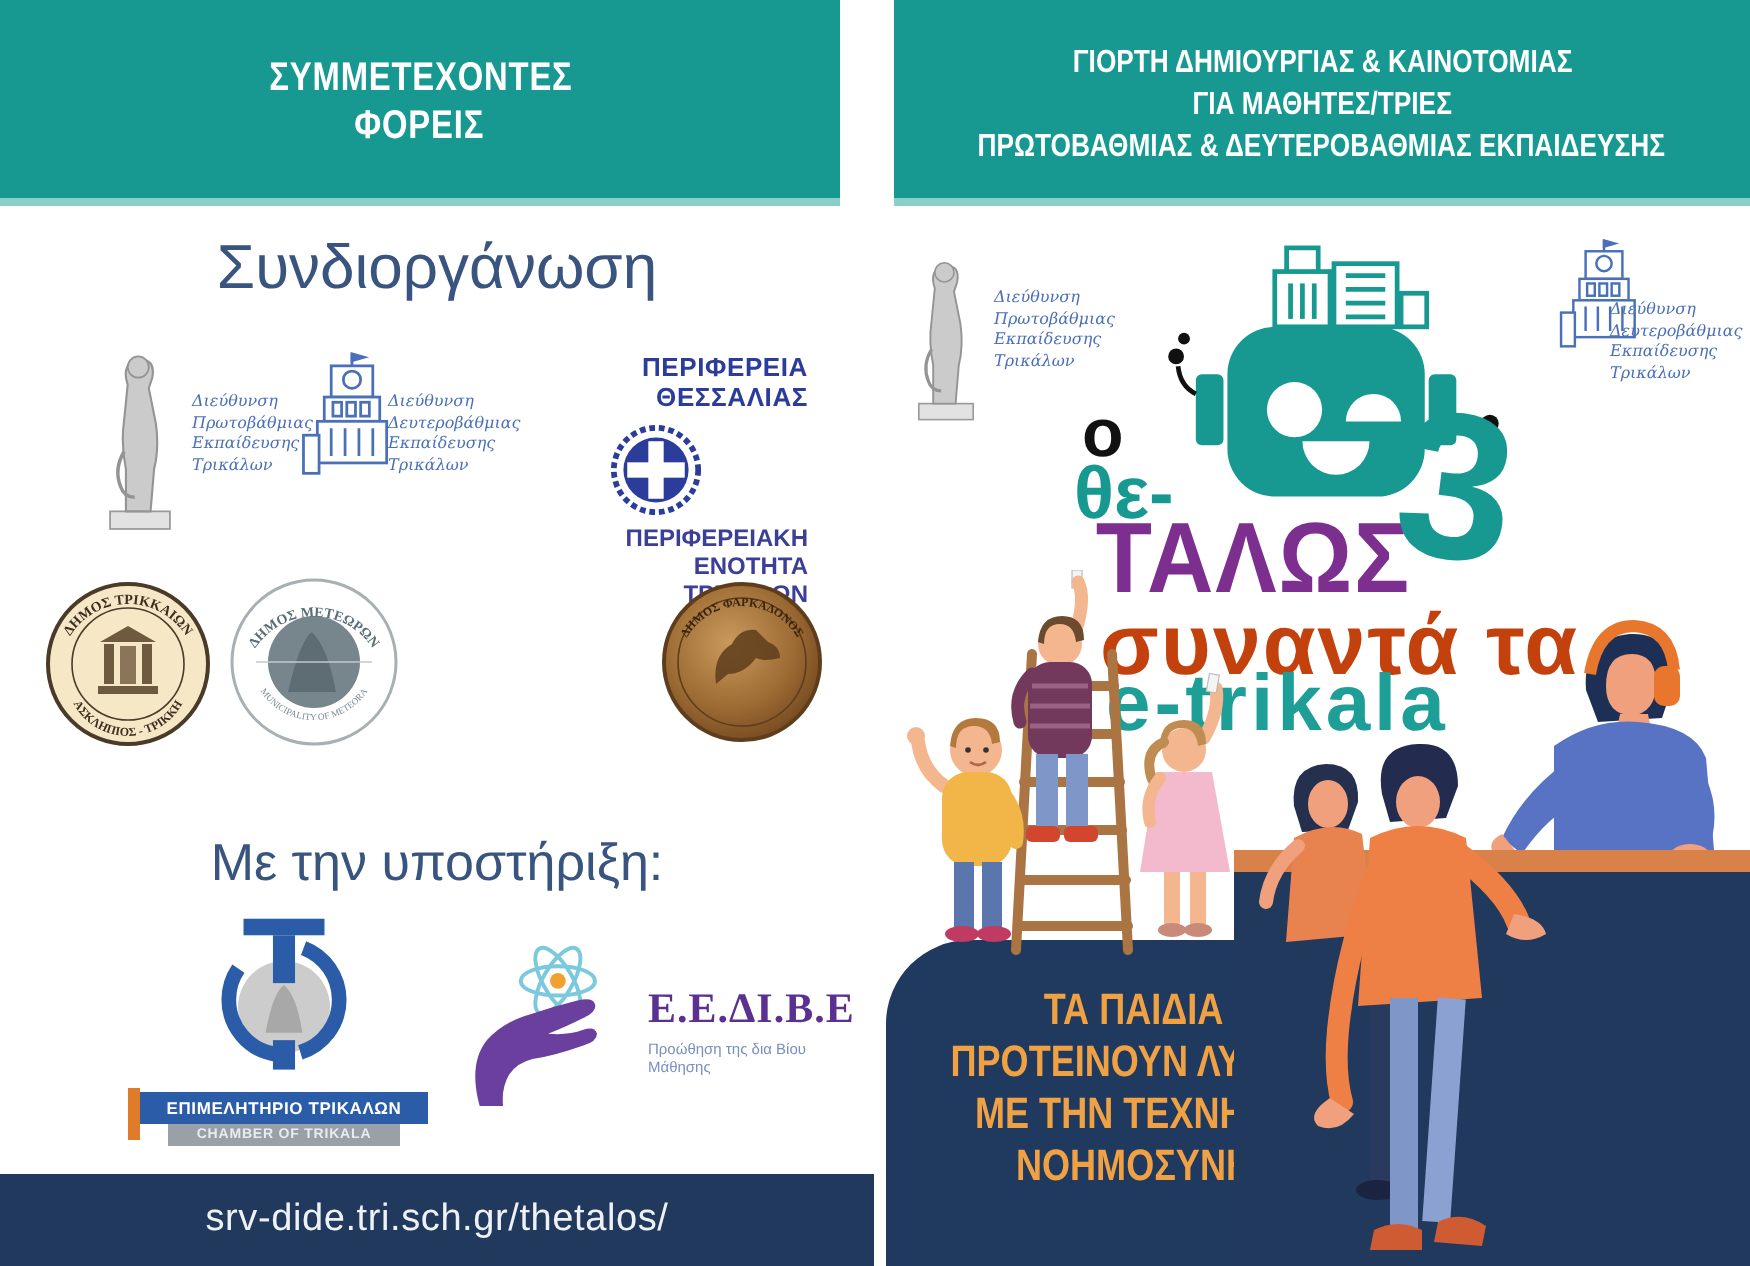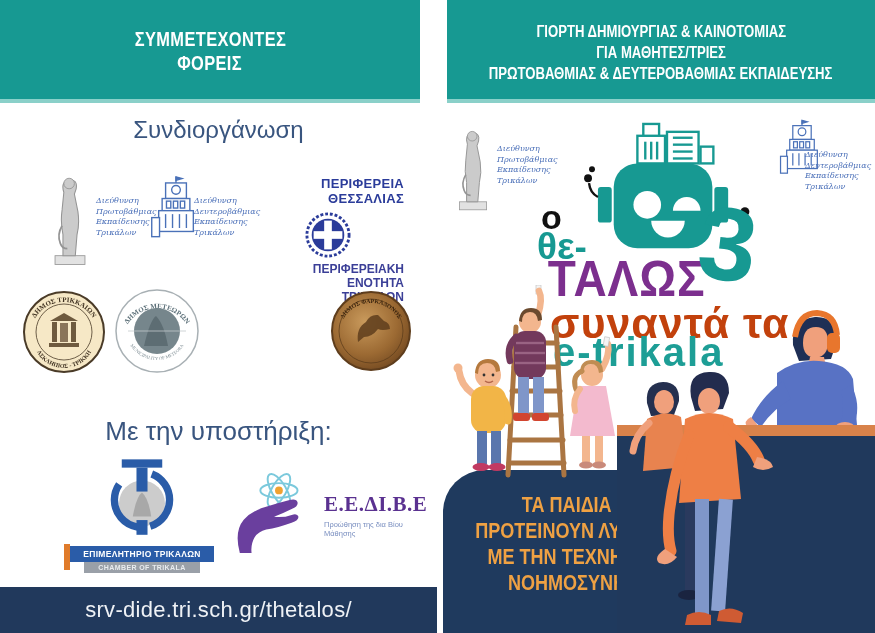--- a/index.html
+++ b/index.html
@@ -23,21 +23,21 @@
 
   <div class="abs" style="left:0;top:0;width:437px;height:633px;">
 
     <div class="abs band" style="left:0;top:0;width:420px;height:99px;padding-top:0;">
       <div style="margin-top:27px;font-size:20px;line-height:24px;letter-spacing:.5px;">
         <span class="ln"><span class="cond">ΣΥΜΜΕΤΕΧΟΝΤΕΣ</span></span>
         <span class="ln"><span class="cond">ΦΟΡΕΙΣ</span></span>
       </div>
     </div>
 
-    <div class="abs navy-title" style="left:0;top:116px;width:437px;font-size:24px;">Συνδιοργάνωση</div>
+    <div class="abs navy-title" style="left:0;top:116px;width:437px;font-size:31px;">Συνδιοργάνωση</div>
 
     <div class="abs" style="left:48px;top:168px;width:110px;height:115px;">
       <svg width="44" height="112" viewBox="0 0 50 112" style="position:absolute;left:0;top:0;">
         <rect x="8" y="92" width="34" height="10" fill="#e2e2e2" stroke="#9a9a9a"></rect>
         <path d="M18 20 q-4 -12 6 -14 q10 -1 8 10 l-2 6 l4 20 q2 14 -1 26 l-2 24 l-14 0 l0 -24 q-3 -14 -1 -28 z" fill="#cbcbcb" stroke="#949494" stroke-width="1.2"></path>
         <path d="M16 58 q-6 10 -2 20 q2 6 8 6" fill="none" stroke="#949494" stroke-width="2"></path>
         <circle cx="24" cy="10" r="6" fill="#cbcbcb" stroke="#949494"></circle>
       </svg>
       <div class="abs hand" style="left:48px;top:28px;width:64px;">
         <div>Διεύθυνση</div>
@@ -172,21 +172,21 @@
         <circle cx="48" cy="26" r="4" fill="#f0a230"></circle>
         <path d="M8 90 q-6 -22 4 -34 q8 -9 22 -13 q12 -4 24 -7 q8 -2 9 2 q1 4 -6 7 q-10 5 -18 8 q10 1 18 -2 q6 -2 7 2 q0 4 -7 6 q-14 5 -26 7 q-8 2 -12 8 q-4 7 -3 16 z" fill="#6a3f9e"></path>
       </svg>
       <div class="abs" style="left:92px;top:28px;width:104px;">
         <div style="font-family:'Liberation Serif',serif;color:#5a3190;font-size:21px;font-weight:700;letter-spacing:.5px;">Ε.Ε.ΔΙ.Β.Ε</div>
         <div style="color:#7a8fc0;font-size:7.5px;margin-top:3px;">Προώθηση της δια Βίου Μάθησης</div>
       </div>
     </div>
 
     <div class="abs" style="left:0;top:587px;width:437px;height:46px;background:#21395c;">
-      <div style="color:#eef1f5;font-size:22px;text-align:center;line-height:46px;letter-spacing:.3px;cursor:pointer;">srv-dide.tri.sch.gr/thetalos/</div>
+      <div style="color:#eef1f5;font-size:19px;text-align:center;line-height:46px;letter-spacing:.3px;cursor:pointer;">srv-dide.tri.sch.gr/thetalos/</div>
     </div>
   </div>
 
   <div class="abs" style="left:437px;top:0;width:438px;height:633px;">
 
     <div class="abs band" style="left:10px;top:0;width:428px;height:99px;">
       <div style="margin-top:21px;font-size:16px;line-height:21px;">
         <span class="ln"><span class="cond">ΓΙΟΡΤΗ ΔΗΜΙΟΥΡΓΙΑΣ &amp; ΚΑΙΝΟΤΟΜΙΑΣ</span></span>
         <span class="ln"><span class="cond">ΓΙΑ ΜΑΘΗΤΕΣ/ΤΡΙΕΣ</span></span>
         <span class="ln"><span class="cond">ΠΡΩΤΟΒΑΘΜΙΑΣ &amp; ΔΕΥΤΕΡΟΒΑΘΜΙΑΣ ΕΚΠΑΙΔΕΥΣΗΣ</span></span>

